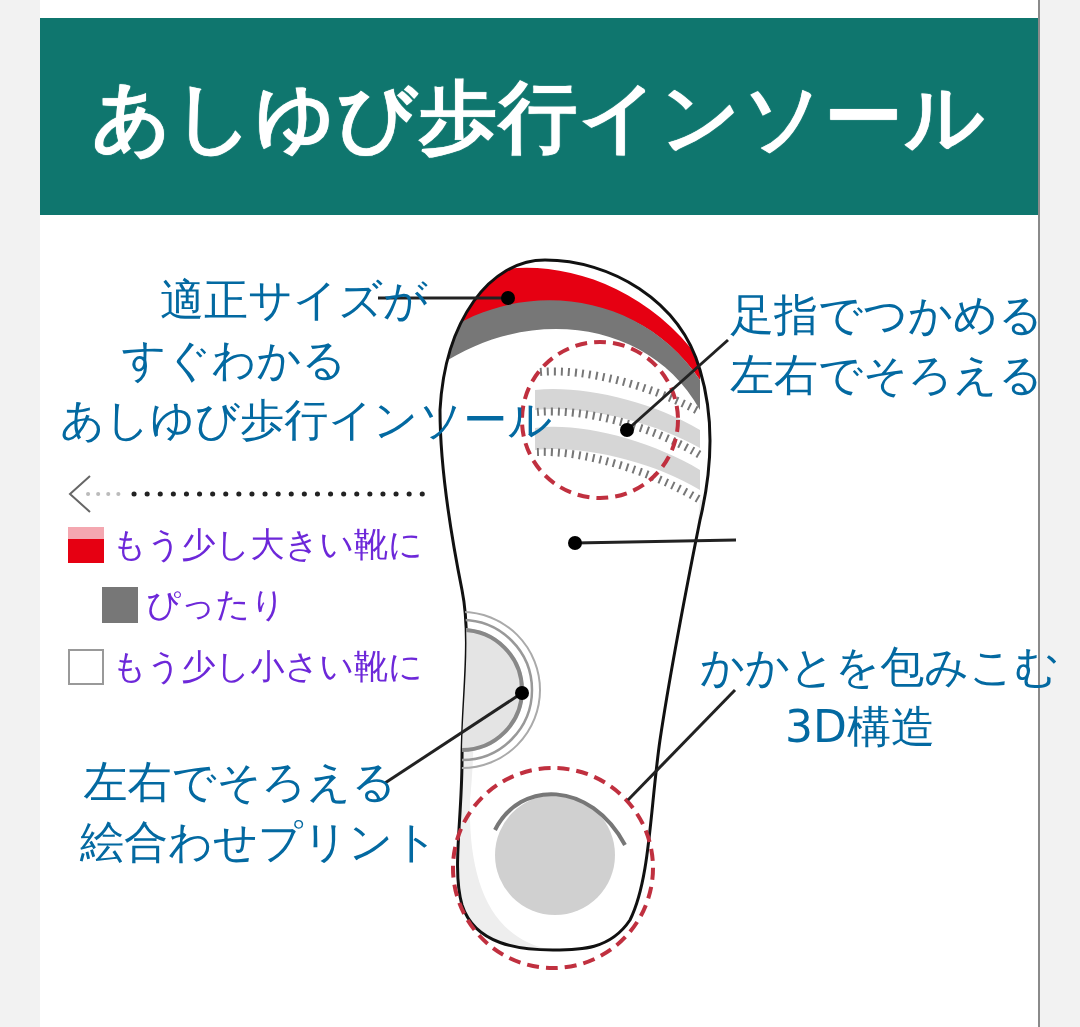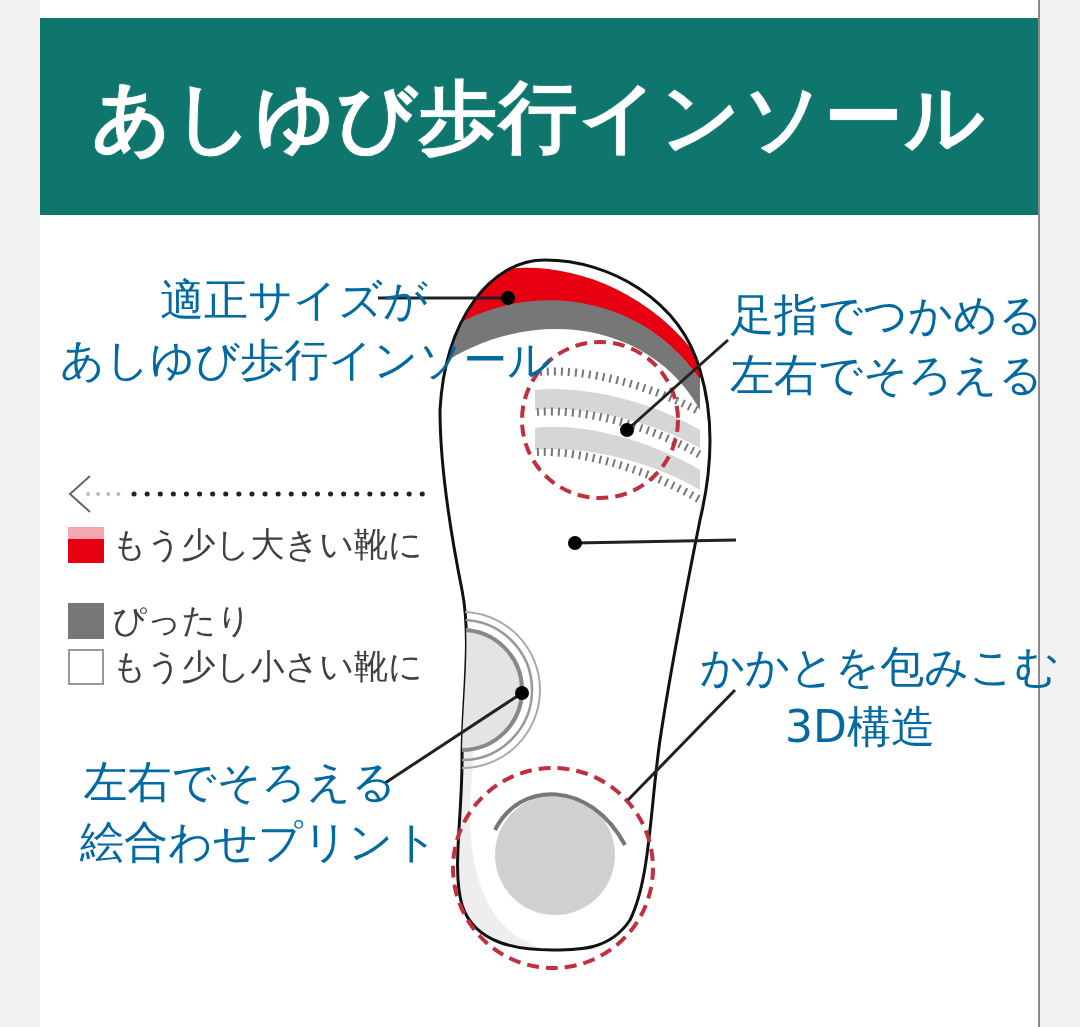--- a/index.html
+++ b/index.html
@@ -28,21 +28,21 @@
     position: absolute; color: #0369a1; font-size: 44px; line-height: 60px;
     white-space: nowrap;
   }
   .label .line { display: block; }
   .center { text-align: center; }
   .legend {
     position: absolute; left: 68px; top: 475px; width: 370px;
   }
   .legend-item {
     position: absolute; left: 0; height: 40px; display: flex; align-items: center;
-    font-size: 34px; color: #404040; white-space: nowrap;
+    font-size: 34px; color: #6d28d9; white-space: nowrap;
   }
   .swatch { width: 36px; height: 36px; margin-right: 8px; box-sizing: border-box; }
   .swatch-red { background: linear-gradient(#f4a7b0 0 33%, #e60012 33% 100%); }
   .swatch-gray { background: #777777; }
   .swatch-white { background: #ffffff; border: 2px solid #999; }
 </style>
 </head>
 <body>
 
 <div class="card"></div>
@@ -114,20 +114,21 @@
 
   <g>
     <polyline points="90,476 70,494 90,512" fill="none" stroke="#666" stroke-width="2"></polyline>
     <line x1="88" y1="494" x2="120" y2="494" stroke="#bbb" stroke-width="4" stroke-linecap="round" stroke-dasharray="0.1 10"></line>
     <line x1="134" y1="494" x2="426" y2="494" stroke="#222" stroke-width="5" stroke-linecap="round" stroke-dasharray="0.1 13"></line>
   </g>
 </svg>
 
 <div class="label center" style="left:60px; top:270px; width:368px;">
   <span class="line" style="text-align:right; padding-right:0;">適正サイズが</span>
+  <span class="line" style="padding-right:20px;">すぐわかる</span>
   <span class="line">あしゆび歩行インソール</span>
 </div>
 
 <div class="label center" style="left:730px; top:285px; width:290px;">
   <span class="line">足指でつかめる</span>
   <span class="line">左右でそろえる</span>
 </div>
 
 <div class="label center" style="left:730px; top:482px; width:290px;">
 </div>
@@ -140,21 +141,21 @@
 <div class="label center" style="left:80px; top:752px; width:320px;">
   <span class="line">左右でそろえる</span>
   <span class="line">絵合わせプリント</span>
 </div>
 
 <div class="legend">
   <div class="legend-item" style="top:50px;">
     <span class="swatch swatch-red"></span>
     <span>もう少し大きい靴に</span>
   </div>
-  <div class="legend-item" style="top:126px;">
+  <div class="legend-item" style="top:110px;margin-left:34px;">
     <span class="swatch swatch-gray"></span>
     <span>ぴったり</span>
   </div>
   <div class="legend-item" style="top:172px;justify-content:flex-end;">
     <span class="swatch swatch-white"></span>
     <span>もう少し小さい靴に</span>
   </div>
 </div>
 
 </body></html>

